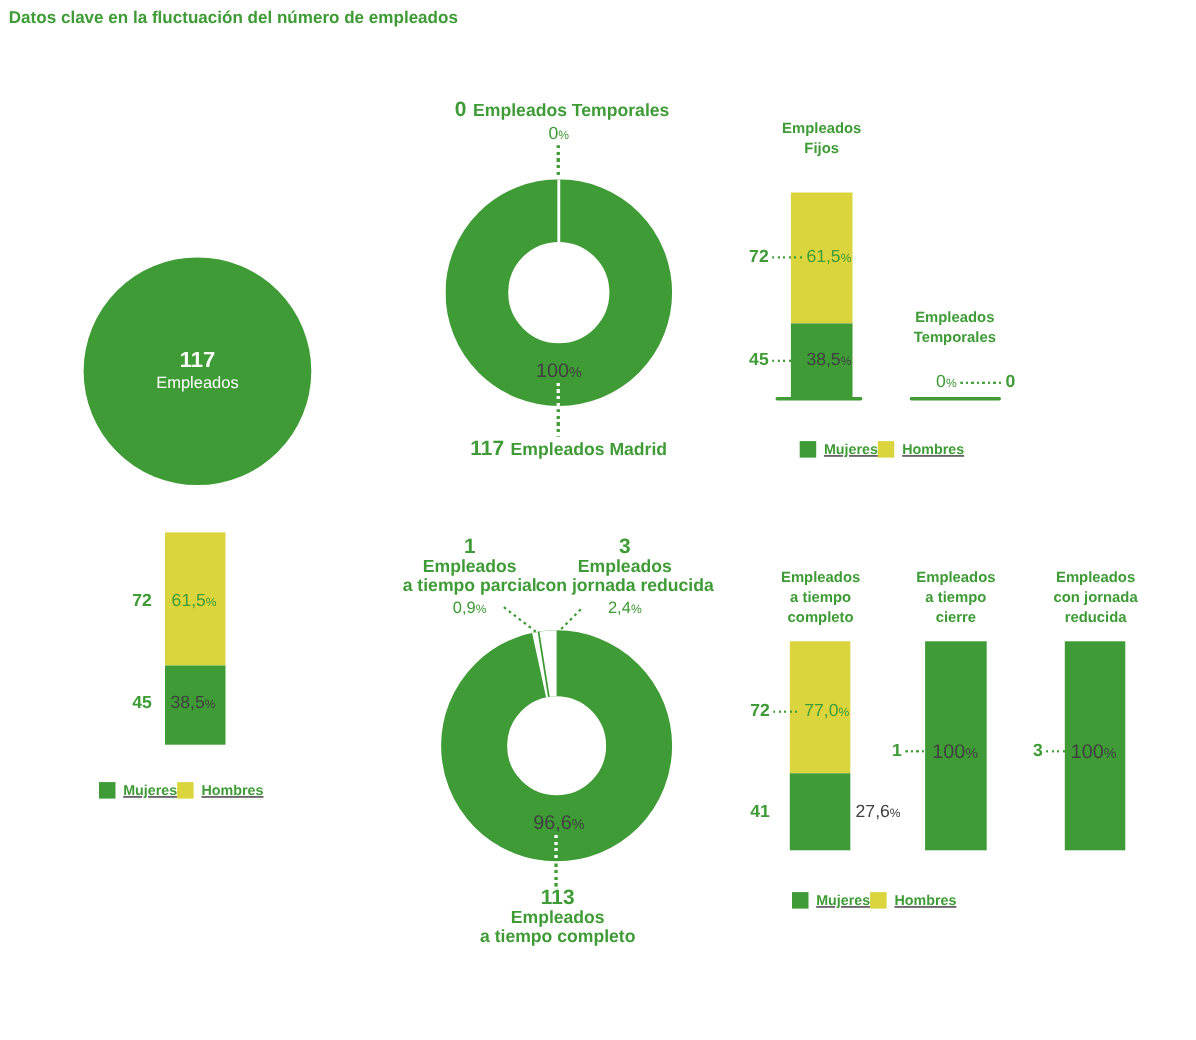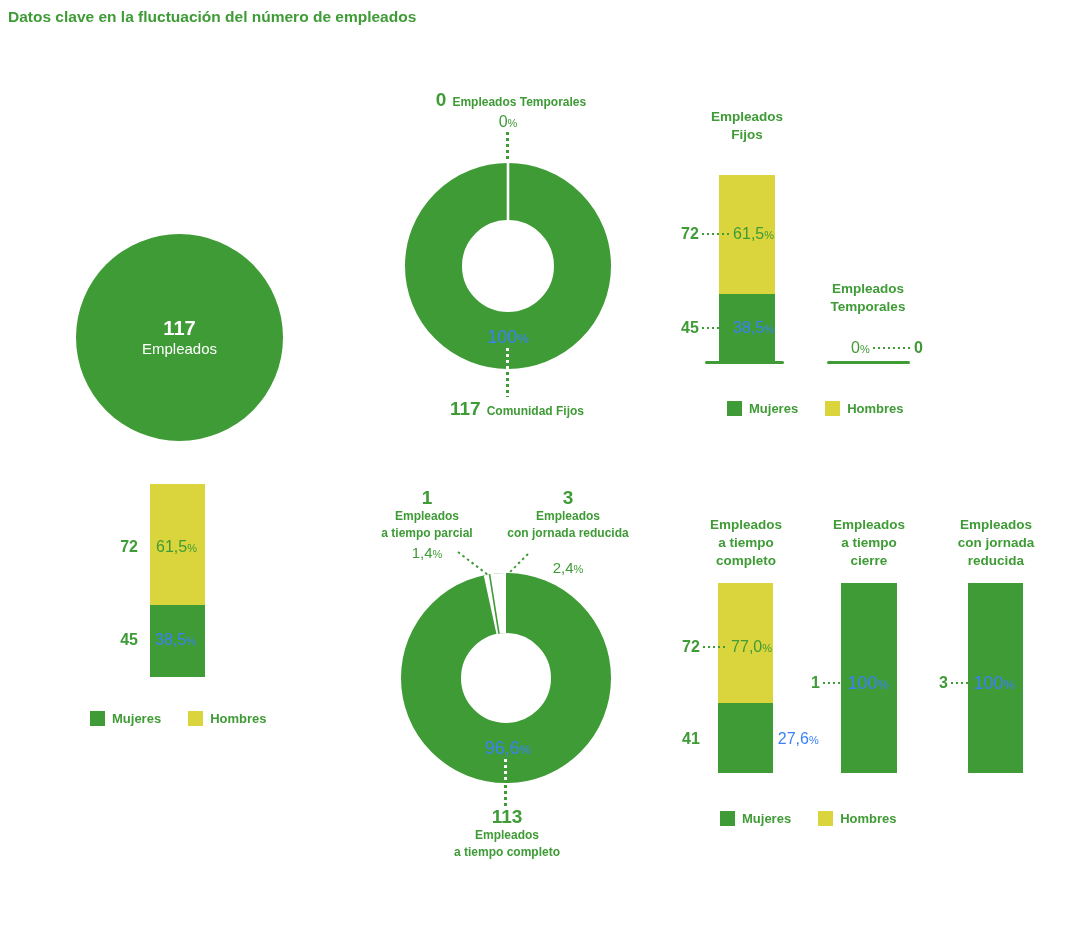--- a/index.html
+++ b/index.html
@@ -16,51 +16,51 @@
   
   .circle{position:absolute;left:76px;top:234px;width:207px;height:207px;border-radius:50%;
           background:var(--green);display:flex;flex-direction:column;align-items:center;justify-content:center;}
   .circle .v{color:#fff;font-size:20px;font-weight:700;line-height:23px;}
   .circle .l{color:#fff;font-size:15px;line-height:18px;}
 
   
   .cblock{position:absolute;transform:translateX(-50%);text-align:center;white-space:nowrap;color:var(--green);}
   .combo{display:flex;align-items:baseline;gap:6px;justify-content:center;}
   .bignum{font-size:19px;font-weight:700;color:var(--green);line-height:21px;}
-  .sublabel{font-size:12px;font-weight:700;color:var(--green);line-height:16.5px;}
+  .sublabel{font-size:16px;font-weight:700;color:var(--green);line-height:16.5px;}
   .ctitle{position:absolute;transform:translateX(-50%);text-align:center;white-space:nowrap;
           font-size:13.5px;font-weight:700;color:var(--green);line-height:18px;}
 
   
   .pct{font-size:16px;color:var(--green);white-space:nowrap;}
   .pct .ps{font-size:11px;}
   .pct.big{font-size:18px;}
   .pct.big .ps{font-size:13px;}
   .pct.mid{font-size:15px;}
   .pct.mid .ps{font-size:11px;}
-  .pct.white{color:#3b82f6;}
+  .pct.white{color:#404040;}
   .abs{position:absolute;}
 
   
   .nrow{position:absolute;display:flex;align-items:center;height:20px;}
   .nrow .num{font-size:16px;font-weight:700;color:var(--green);}
   .nrow .dots{flex:1;height:2px;margin:0 3px;
       background-image:repeating-linear-gradient(90deg,var(--green) 0 2px,transparent 2px 5px);}
 
   .vdots{position:absolute;width:2.5px;
       background-image:repeating-linear-gradient(180deg,var(--green) 0 3px,transparent 3px 6px);}
   .vdots.white{background-image:repeating-linear-gradient(180deg,#fff 0 3px,transparent 3px 6px);}
 
   .bar-seg{position:absolute;}
   .seg-green{background:var(--green);}
   .seg-yellow{background:var(--yellow);}
   .baseline{position:absolute;height:3px;background:var(--green);border-radius:2px;}
 
   
-  .legend{position:absolute;display:flex;align-items:flex-start;gap:27px;}
+  .legend{position:absolute;display:flex;align-items:flex-start;text-decoration:underline;}
   .legend .item{display:flex;align-items:center;gap:7px;}
   .legend .sq{width:15px;height:15px;}
   .legend .txt{font-size:13px;font-weight:700;color:var(--green);}
 
   .footnote{position:absolute;left:545px;top:900px;transform:translateX(-50%);
             text-align:center;color:var(--green);font-size:13.5px;line-height:19px;white-space:nowrap;}
   svg{position:absolute;display:block;}
 </style>
 </head>
 <body>
@@ -83,21 +83,21 @@
 
   <svg width="206" height="206" viewBox="0 0 206 206" style="left:405px;top:163px;">
     <circle cx="103" cy="103" r="74.5" fill="none" stroke="#3E9B35" stroke-width="57"></circle>
     <line x1="103" y1="0" x2="103" y2="58" stroke="#FFFFFF" stroke-width="2.6"></line>
   </svg>
   <span class="pct big white abs" style="left:508px;top:327px;transform:translateX(-50%);"><span>100</span><span class="ps">%</span></span>
   <div class="vdots white" style="left:506px;top:348px;height:21px;"></div>
   <div class="vdots" style="left:506px;top:372px;height:25px;"></div>
   <div class="combo abs" style="left:517px;top:398px;transform:translateX(-50%);">
     <span class="bignum">117</span>
-    <span class="sublabel">Comunidad Fijos</span>
+    <span class="sublabel">Empleados Madrid</span>
   </div>
 
   <div class="ctitle" style="left:747px;top:108px;">
     <div>Empleados</div>
     <div>Fijos</div>
   </div>
   <div class="bar-seg seg-yellow" style="left:719px;top:175px;width:56px;height:119px;"></div>
   <div class="bar-seg seg-green" style="left:719px;top:294px;width:56px;height:69px;"></div>
   <div class="baseline" style="left:705px;top:361px;width:79px;"></div>
 
@@ -149,27 +149,27 @@
     <div class="item">
       <span class="sq seg-yellow"></span>
       <span class="txt">Hombres</span>
     </div>
   </div>
 
   <div class="cblock" style="left:427px;top:487px;">
     <div class="bignum">1</div>
     <div class="sublabel">Empleados</div>
     <div class="sublabel">a tiempo parcial</div>
-    <div class="pct mid" style="margin-top:3px;"><span>1,4</span><span class="ps">%</span></div>
+    <div class="pct mid" style="margin-top:3px;"><span>0,9</span><span class="ps">%</span></div>
   </div>
   <div class="cblock" style="left:568px;top:487px;">
     <div class="bignum">3</div>
     <div class="sublabel">Empleados</div>
     <div class="sublabel">con jornada reducida</div>
-    <div class="pct mid" style="margin-top:18px;"><span>2,4</span><span class="ps">%</span></div>
+    <div class="pct mid" style="margin-top:3px;"><span>2,4</span><span class="ps">%</span></div>
   </div>
 
   <svg width="222" height="242" viewBox="0 0 222 242" style="left:396px;top:546px;">
     <line x1="62" y1="6" x2="96" y2="32" stroke="#3E9B35" stroke-width="2" stroke-dasharray="2.5 3.2"></line>
     <line x1="132" y1="8" x2="110" y2="30" stroke="#3E9B35" stroke-width="2" stroke-dasharray="2.5 3.2"></line>
     <circle cx="110" cy="132" r="75" fill="none" stroke="#3E9B35" stroke-width="60"></circle>
     <path d="M 87.74 29.38 A 105 105 0 0 1 110 27 L 110 87 A 45 45 0 0 0 100.46 88.02 Z" fill="#FFFFFF"></path>
     <line x1="93.58" y1="28.29" x2="102.96" y2="87.55" stroke="#3E9B35" stroke-width="1.6"></line>
   </svg>
 

